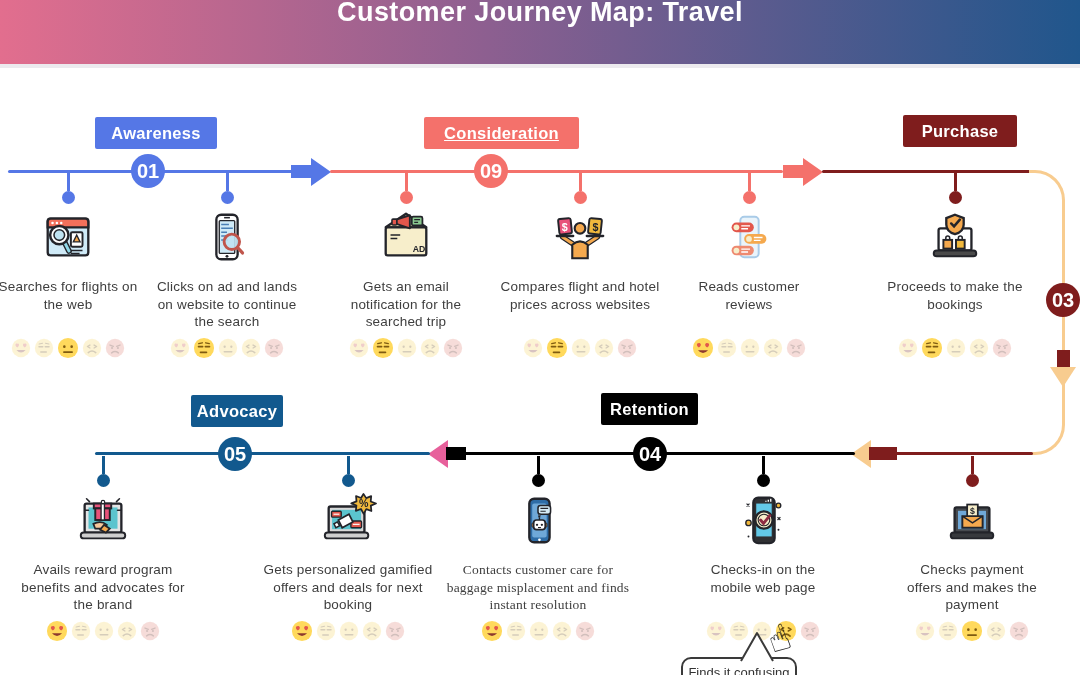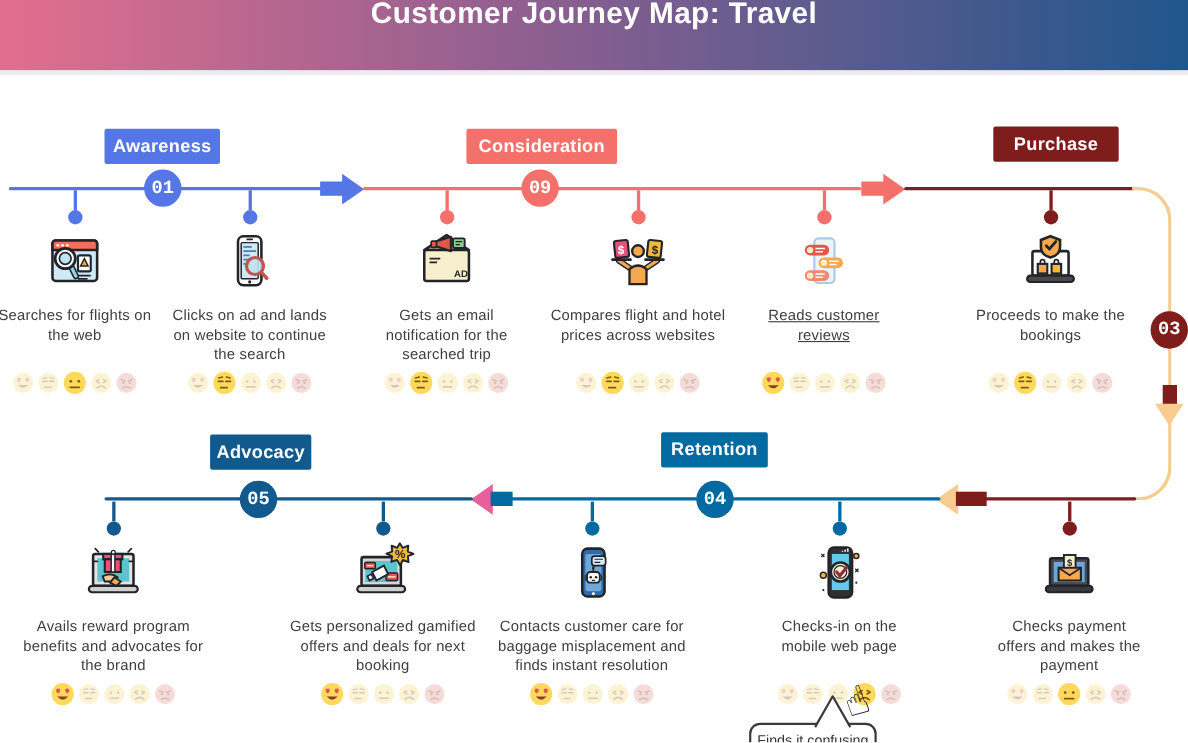--- a/index.html
+++ b/index.html
@@ -5,34 +5,34 @@
   html,body{margin:0;padding:0;background:#fff;}
   .canvas{position:relative;width:1080px;height:675px;overflow:hidden;background:#fff;
           font-family:"Liberation Sans",sans-serif;}
   
   .header{position:absolute;left:0;top:0;width:1080px;height:64px;
           background:linear-gradient(90deg,#E26E8E 0%,#8D5F90 45%,#20568C 100%);
           border-bottom:4px solid #ECEAEE;}
   .title{text-align:center;font-size:27px;font-weight:800;color:#fff;margin-top:-3px;letter-spacing:.4px;}
   
   .bg-aw{background:#5577E6;} .bg-co{background:#F4716B;} .bg-pu{background:#7f1d1d;}
-  .bg-re{background:#0369a1;} .bg-ad{background:#12598E;}
+  .bg-re{background:#000000;} .bg-ad{background:#12598E;}
   
   .hline{position:absolute;height:3px;border-radius:2px;}
   .curve{position:absolute;left:1029px;top:170px;width:36px;height:285px;box-sizing:border-box;
          border:3px solid #F8CC8F;border-left:none;border-radius:0 30px 30px 0;}
   .abody{position:absolute;}
   .ahead-r{position:absolute;width:0;height:0;border-top:14px solid transparent;border-bottom:14px solid transparent;}
   .ahead-l{position:absolute;width:0;height:0;border-top:14px solid transparent;border-bottom:14px solid transparent;}
   .ahead-d{position:absolute;width:0;height:0;border-left:13px solid transparent;border-right:13px solid transparent;}
   
   .stage-label{position:absolute;height:32px;line-height:32px;text-align:center;color:#fff;
                font-size:16.5px;font-weight:700;border-radius:2px;letter-spacing:.3px;}
   .stage-num{position:absolute;width:34px;height:34px;border-radius:50%;color:#fff;
-             font-size:17px;font-weight:700;display:flex;align-items:center;justify-content:center;font-family:Liberation Mono, monospace;}
+             font-size:20px;font-weight:700;display:flex;align-items:center;justify-content:center;}
   
   .step{position:absolute;width:200px;display:flex;flex-direction:column;align-items:center;text-align:center;}
   .stem{width:3px;height:18px;}
   .dot{width:13px;height:13px;border-radius:50%;}
   .icon{width:58px;height:58px;margin-top:4px;}
   .icon svg{width:58px;height:58px;}
   .caption{margin-top:12px;height:58px;font-size:13.5px;line-height:1.3;color:#3E3E3E;letter-spacing:.2px;}
   .emoji-row{display:flex;gap:3px;align-items:center;justify-content:center;height:24px;}
   .emoji{width:20px;height:20px;opacity:.3;filter:saturate(.8);}
   .emoji.sel{opacity:1;width:22px;height:22px;filter:none;}
@@ -65,23 +65,23 @@
   <div class="ahead-d" style="left:1050px;top:367px;border-top:20px solid #F8CC8F;"></div>
 
   <div class="hline bg-pu" style="left:895px;top:452px;width:138px;"></div>
   <div class="ahead-l" style="left:851px;top:439.5px;border-right:20px solid #F8CC8F;"></div>
   <div class="abody bg-pu" style="left:869px;top:447px;width:28px;height:13px;"></div>
   <div class="hline bg-re" style="left:463px;top:452px;width:392px;"></div>
   <div class="ahead-l" style="left:428px;top:439.5px;border-right:20px solid #E7609B;"></div>
   <div class="abody bg-re" style="left:446px;top:447px;width:20px;height:13px;"></div>
   <div class="hline bg-ad" style="left:95px;top:452px;width:335px;"></div>
 
-  <div class="stage-label bg-aw" style="left:95px;top:117px;width:105px;"><span>Awareness</span></div>
+  <div class="stage-label bg-aw" style="left:95px;top:117px;width:122px;"><span>Awareness</span></div>
   <div class="stage-num bg-aw" style="left:131px;top:154px;">01</div>
-  <div class="stage-label bg-co" style="left:424px;top:117px;width:137px;"><span>Consideration</span></div>
+  <div class="stage-label bg-co" style="left:424px;top:117px;width:155px;text-decoration:underline;"><span>Consideration</span></div>
   <div class="stage-num bg-co" style="left:474px;top:154px;">09</div>
   <div class="stage-label bg-pu" style="left:903px;top:115px;width:114px;"><span>Purchase</span></div>
   <div class="stage-num bg-pu" style="left:1046px;top:283px;">03</div>
   <div class="stage-label bg-re" style="left:601px;top:393px;width:97px;"><span>Retention</span></div>
   <div class="stage-num bg-re" style="left:633px;top:437px;text-align:center;">04</div>
   <div class="stage-label bg-ad" style="left:191px;top:395px;width:92px;"><span>Advocacy</span></div>
   <div class="stage-num bg-ad" style="left:218px;top:437px;">05</div>
 
   <div class="step" style="left:-32px;top:173px;">
     <div class="stem bg-aw"></div>
@@ -297,21 +297,21 @@
           <circle cx="17" cy="20" r="3" fill="#F7EECB"></circle>
           <path d="M22 18.5 h9 M22 21.5 h7" stroke="#fff" stroke-width="1.4"></path>
           <rect x="25" y="27" width="23" height="10" rx="5" fill="#F5A94E"></rect>
           <circle cx="30" cy="32" r="3" fill="#F7EECB"></circle>
           <path d="M35 30.5 h9 M35 33.5 h7" stroke="#fff" stroke-width="1.4"></path>
           <rect x="12" y="39" width="23" height="10" rx="5" fill="#EE8A70"></rect>
           <circle cx="17" cy="44" r="3" fill="#F7EECB"></circle>
           <path d="M22 42.5 h9 M22 45.5 h7" stroke="#fff" stroke-width="1.4"></path>
         </svg>
     </div>
-    <div class="caption" style="max-width:140px;text-decoration:underline;">Reads customer reviews</div>
+    <div class="caption" style="max-width:140px;">Reads customer reviews</div>
     <div class="emoji-row">
         <svg viewBox="0 0 24 24" class="emoji sel">
           <circle cx="12" cy="12" r="11" fill="#FFD95C"></circle>
           <path d="M7.5 11.5 C5.2 9.8 4.6 7.6 6.3 6.7 C7.2 6.2 7.5 7.2 7.5 7.2 C7.5 7.2 7.8 6.2 8.7 6.7 C10.4 7.6 9.8 9.8 7.5 11.5 Z" fill="#E2574C"></path>
           <path d="M16.5 11.5 C14.2 9.8 13.6 7.6 15.3 6.7 C16.2 6.2 16.5 7.2 16.5 7.2 C16.5 7.2 16.8 6.2 17.7 6.7 C19.4 7.6 18.8 9.8 16.5 11.5 Z" fill="#E2574C"></path>
           <path d="M6.5 14.5 Q12 20.5 17.5 14.5 Z" fill="#8E3A2E"></path>
         </svg>
         <svg viewBox="0 0 24 24" class="emoji">
           <circle cx="12" cy="12" r="11" fill="#FFD95C"></circle>
           <path d="M6 10.5 h4.5 M13.5 10.5 h4.5" stroke="#7F5B10" stroke-width="1.8" stroke-linecap="round" fill="none"></path>
@@ -508,21 +508,21 @@
           <rect x="37" y="33" width="2.2" height="4.5" rx="1" fill="#F5A94E" stroke="#23242a" stroke-width="1"></rect>
           <rect x="25.5" y="30" width="12" height="10" rx="3" fill="#fff" stroke="#23242a" stroke-width="1.8"></rect>
           <circle cx="29" cy="35" r="1.2" fill="#23242a"></circle>
           <circle cx="34" cy="35" r="1.2" fill="#23242a"></circle>
           <path d="M30 37.8 h3" stroke="#23242a" stroke-width="1.1"></path>
           <path d="M31.5 30 v-2.5" stroke="#23242a" stroke-width="1.4"></path>
           <circle cx="31.5" cy="26.6" r="1" fill="#23242a"></circle>
           <circle cx="31.5" cy="50.5" r="1.4" fill="#fff"></circle>
         </svg>
     </div>
-    <div class="caption" style="max-width:195px;">Contacts customer care for baggage misplacement and finds instant resolution</div>
+    <div class="caption" style="max-width:195px;font-family:Liberation Serif, serif;">Contacts customer care for baggage misplacement and finds instant resolution</div>
     <div class="emoji-row">
         <svg viewBox="0 0 24 24" class="emoji sel">
           <circle cx="12" cy="12" r="11" fill="#FFD95C"></circle>
           <path d="M7.5 11.5 C5.2 9.8 4.6 7.6 6.3 6.7 C7.2 6.2 7.5 7.2 7.5 7.2 C7.5 7.2 7.8 6.2 8.7 6.7 C10.4 7.6 9.8 9.8 7.5 11.5 Z" fill="#E2574C"></path>
           <path d="M16.5 11.5 C14.2 9.8 13.6 7.6 15.3 6.7 C16.2 6.2 16.5 7.2 16.5 7.2 C16.5 7.2 16.8 6.2 17.7 6.7 C19.4 7.6 18.8 9.8 16.5 11.5 Z" fill="#E2574C"></path>
           <path d="M6.5 14.5 Q12 20.5 17.5 14.5 Z" fill="#8E3A2E"></path>
         </svg>
         <svg viewBox="0 0 24 24" class="emoji">
           <circle cx="12" cy="12" r="11" fill="#FFD95C"></circle>
           <path d="M6 10.5 h4.5 M13.5 10.5 h4.5" stroke="#7F5B10" stroke-width="1.8" stroke-linecap="round" fill="none"></path>

